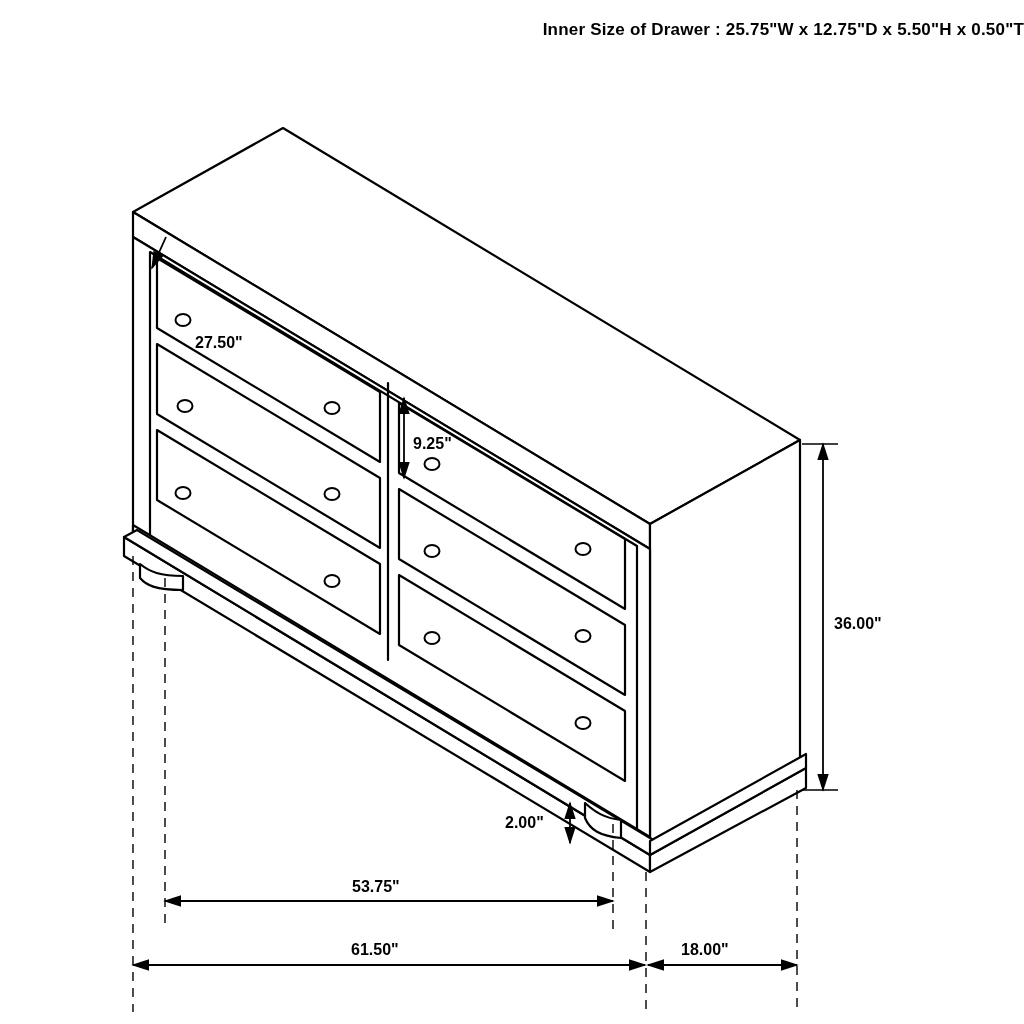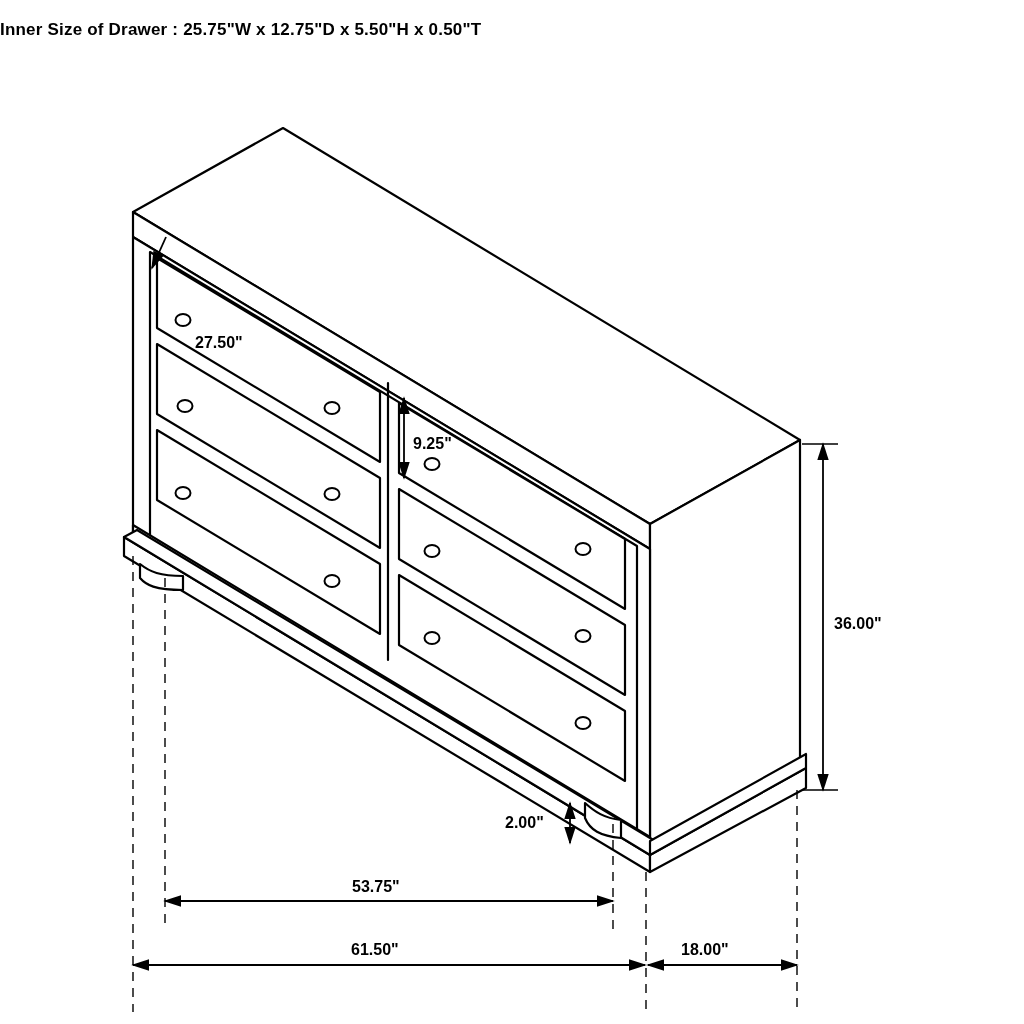--- a/index.html
+++ b/index.html
@@ -13,21 +13,21 @@
     height: 1024px;
     background: #ffffff;
     font-family: "Liberation Sans", sans-serif;
     overflow: hidden;
   }
   #title {
     position: absolute;
     top: 20px;
     left: 0;
     width: 1024px;
-    text-align: left;
+    text-align: right;
     font-size: 17px;
     font-weight: bold;
     color: #000000;
     letter-spacing: 0.2px;
   }
   svg#diagram {
     position: absolute;
     top: 0;
     left: 0;
   }

